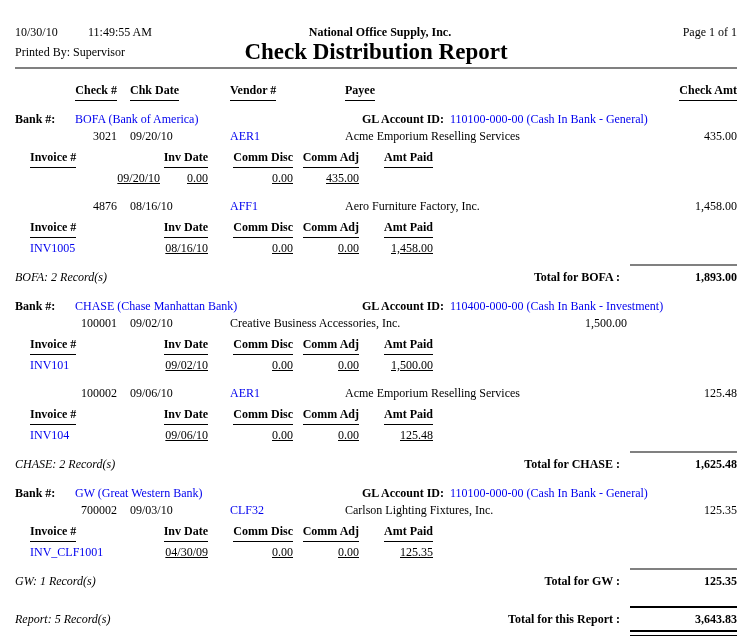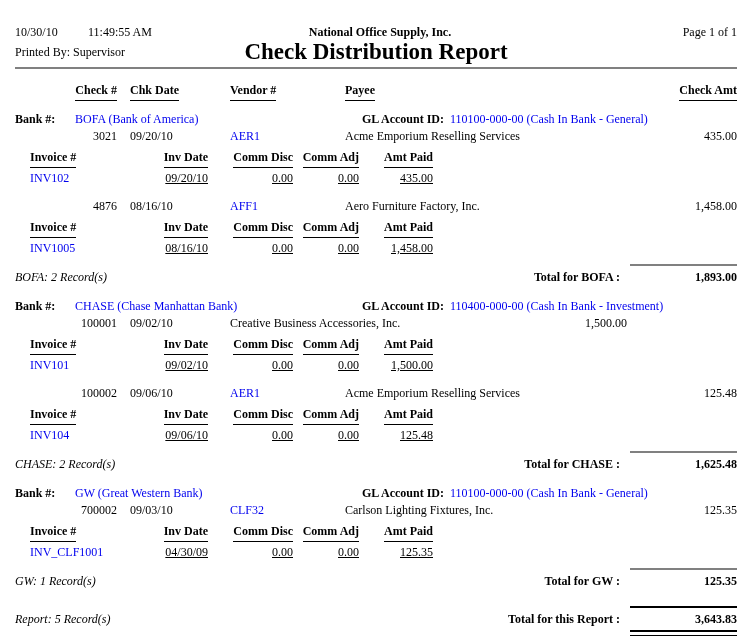--- a/index.html
+++ b/index.html
@@ -94,21 +94,20 @@
       <span class="c5">435.00</span>
     </div>
     <div class="ig r">
       <span class="ic1"><span class="u">Invoice #</span></span>
       <span class="ic2"><span class="u">Inv Date</span></span>
       <span class="ic3"><span class="u">Comm Disc</span></span>
       <span class="ic4"><span class="u">Comm Adj</span></span>
       <span class="ic5"><span class="u">Amt Paid</span></span>
     </div>
     <div class="ig r">
-      <span class="ic1 lk">INV102</span>
       <span class="ic2">09/20/10</span>
       <span class="ic3">0.00</span>
       <span class="ic4">0.00</span>
       <span class="ic5">435.00</span>
     </div>
 
     <div class="g r chk2">
       <span class="c1">4876</span>
       <span class="c2">08/16/10</span>
       <span class="c3 lk">AFF1</span>

